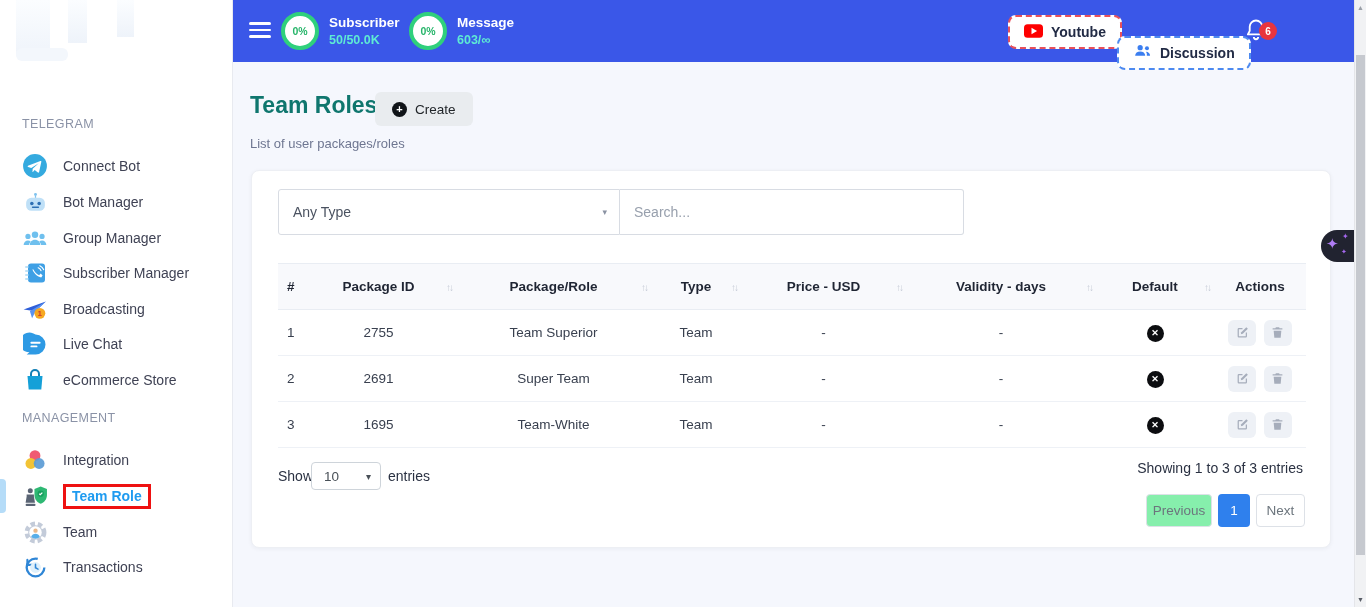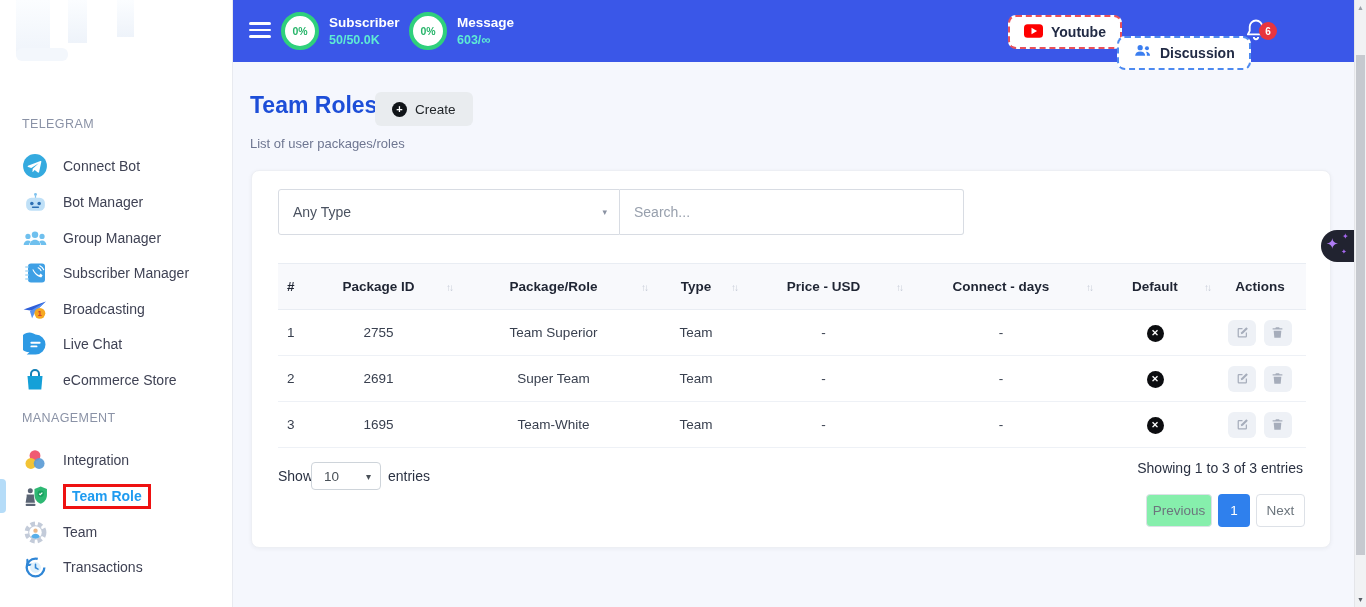--- a/index.html
+++ b/index.html
@@ -29,21 +29,21 @@
   .ring { width:38px; height:38px; border-radius:50%; background:#fff; border:4px solid #2fd07c; display:flex; align-items:center; justify-content:center; color:#27b56a; font-size:10.5px; font-weight:bold; }
   .stat-label { font-size:13.5px; font-weight:bold; color:#fff; }
   .stat-value { font-size:12.5px; font-weight:bold; color:#5eead4; margin-top:3px; }
   .nav-btn { position:absolute; top:15px; height:34px; border-radius:8px; background:#fff; display:flex; align-items:center; gap:8px; padding:0 14px; font-size:14px; font-weight:bold; color:#222b45; cursor:pointer; }
   .btn-youtube { left:775px; border:2px dashed #e8505b; }
   .btn-discussion { left:884px; border:2px dashed #4d8af0;margin-top:21px; }
   .bell { position:absolute; left:1010px; top:17px; width:28px; height:28px; cursor:pointer; }
   .bell-badge { position:absolute; left:1026px; top:22px; width:18px; height:18px; border-radius:50%; background:#e8353e; color:#fff; font-size:10px; font-weight:bold; display:flex; align-items:center; justify-content:center; }
 
   
-  .page-title { position:absolute; left:250px; top:92px; font-size:23px; font-weight:bold; color:#1d4ed8; }
+  .page-title { position:absolute; left:250px; top:92px; font-size:23px; font-weight:bold; color:#0f766e; }
   .create-btn { position:absolute; left:375px; top:92px; height:34px; padding:0 17px; background:#e9ecef; border-radius:6px; display:flex; align-items:center; gap:8px; font-size:13.5px; color:#212529; cursor:pointer; }
   .plus-circle { width:15px; height:15px; border-radius:50%; background:#101418; color:#fff; font-size:11px; font-weight:bold; display:flex; align-items:center; justify-content:center; line-height:1; }
   .subtitle { position:absolute; left:250px; top:136px; font-size:13px; color:#6e7691; }
 
   
   .card { position:absolute; left:251px; top:170px; width:1080px; height:378px; background:#fff; border:1px solid #edeff4; border-radius:8px; box-shadow:0 1px 4px rgba(20,30,60,.05); }
   .filter-select { position:absolute; left:26px; top:18px; width:342px; height:46px; border:1px solid #d8dce3; border-radius:3px 0 0 3px; display:flex; align-items:center; padding:0 14px; font-size:14px; color:#4a5260; cursor:pointer; }
   .filter-select .caret { position:absolute; right:12px; font-size:9px; color:#8a92a2; }
   .filter-search { position:absolute; left:368px; top:18px; width:344px; height:46px; }
   .filter-search input { width:100%; height:100%; border:1px solid #d8dce3; border-left:none; border-radius:0 3px 3px 0; padding:0 14px; font-size:14px; color:#4a5260; outline:none; font-family:"Liberation Sans", sans-serif; }
@@ -313,21 +313,21 @@
           <col style="width:118px">
           <col style="width:92px">
       </colgroup>
       <thead>
         <tr>
           <th class="cfirst">#</th>
           <th><span>Package ID</span><span class="sort">↑↓</span></th>
           <th><span>Package/Role</span><span class="sort">↑↓</span></th>
           <th><span>Type</span><span class="sort">↑↓</span></th>
           <th><span>Price - USD</span><span class="sort">↑↓</span></th>
-          <th><span>Connect - days</span><span class="sort">↑↓</span></th>
+          <th><span>Validity - days</span><span class="sort">↑↓</span></th>
           <th><span>Default</span><span class="sort">↑↓</span></th>
           <th>Actions</th>
         </tr>
       </thead>
       <tbody>
         <tr>
           <td class="cfirst">1</td>
           <td>2755</td>
           <td>Team Superior</td>
           <td>Team</td>

